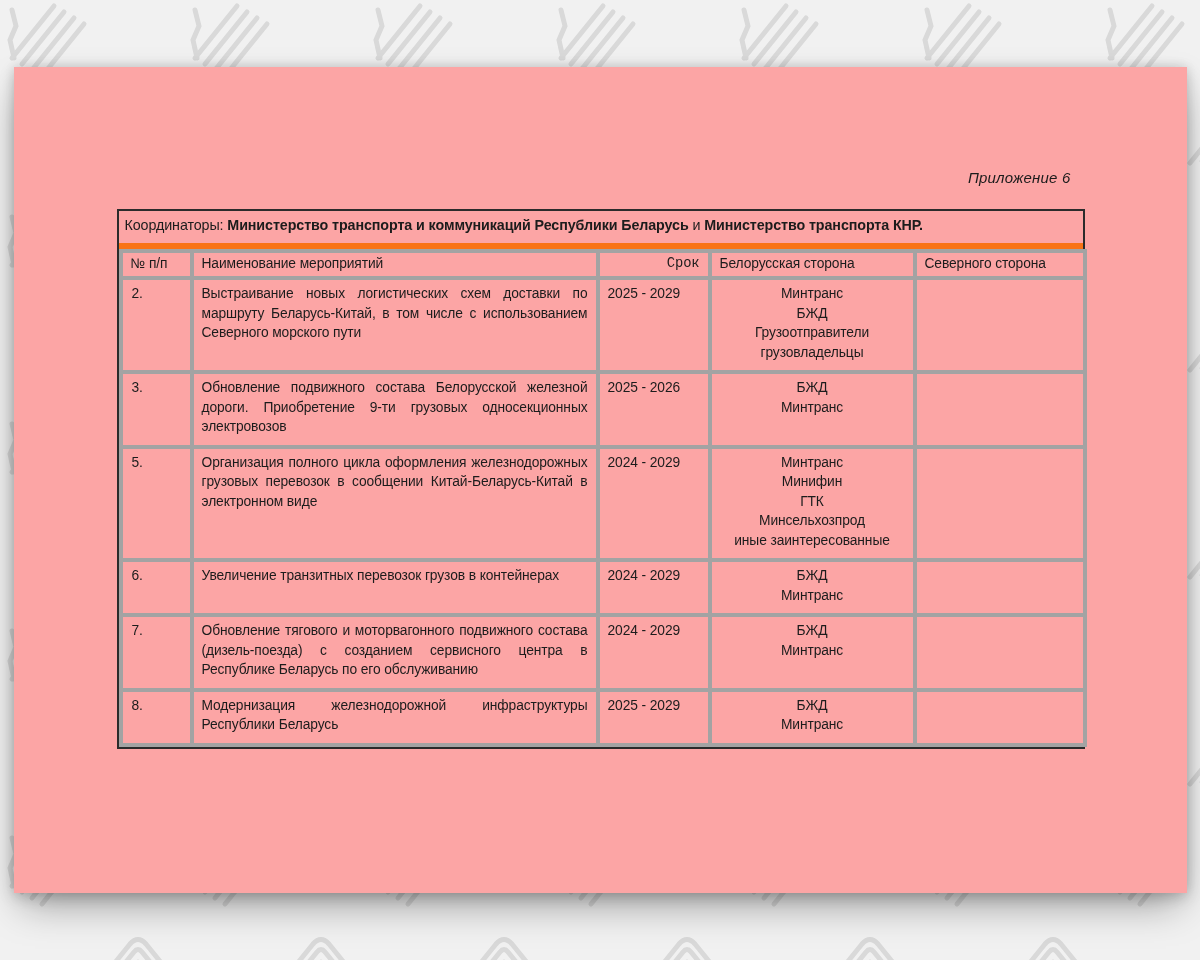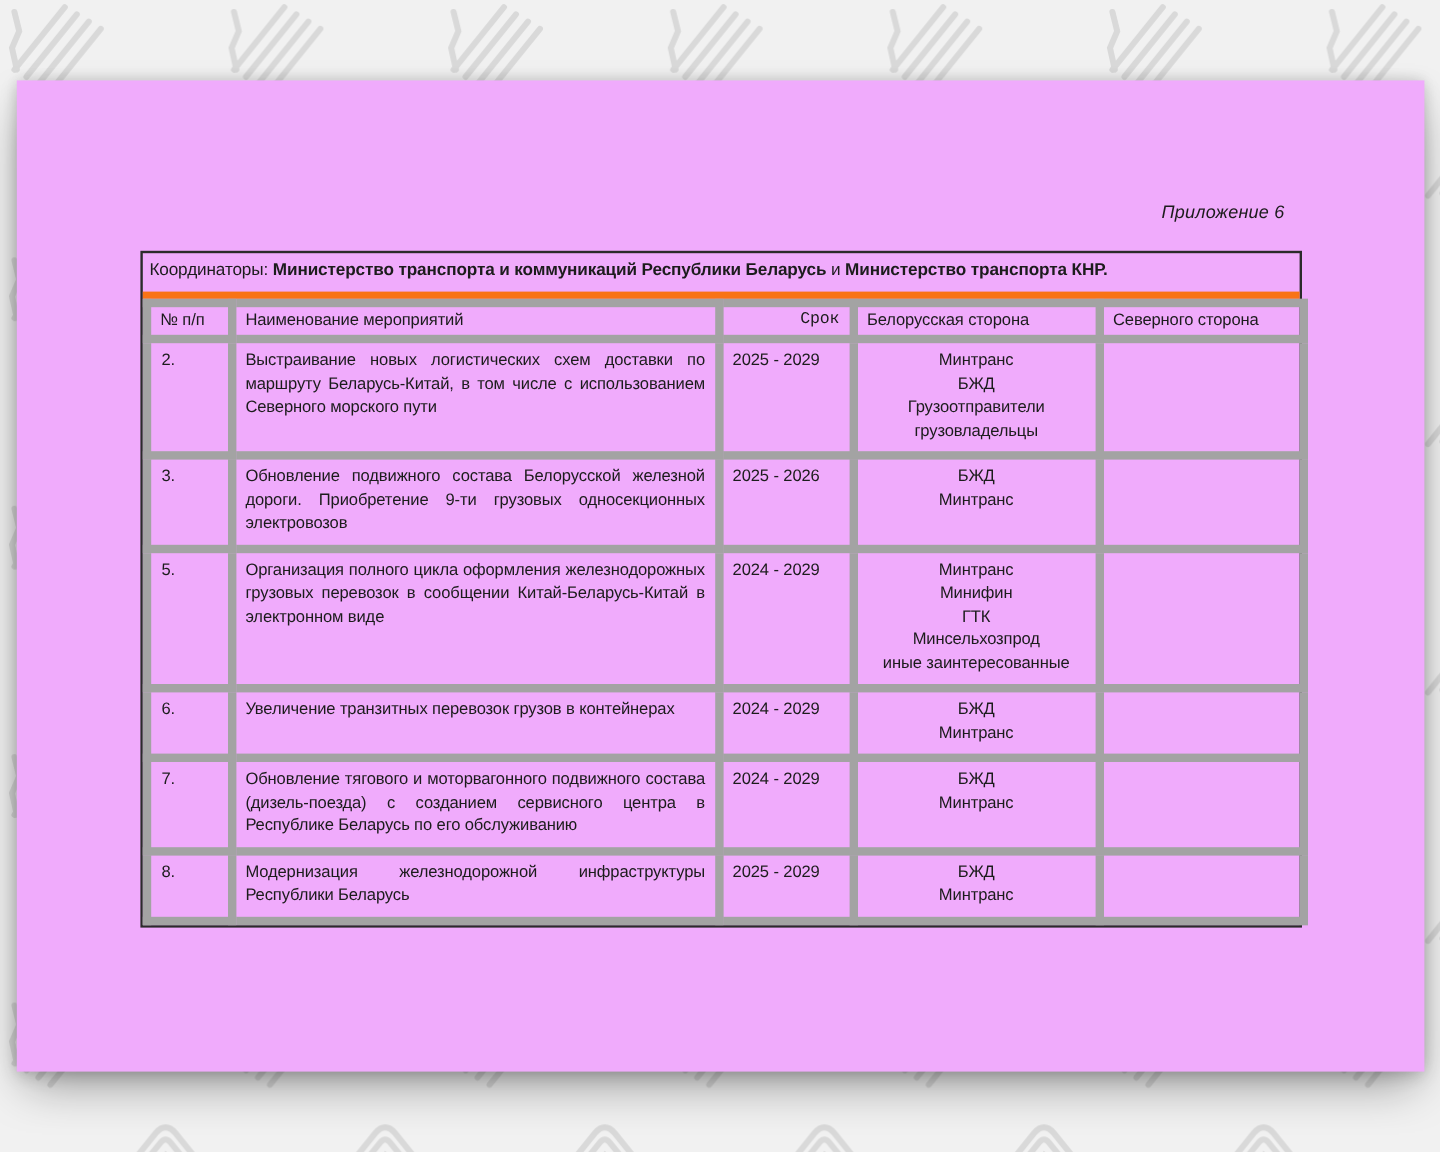--- a/index.html
+++ b/index.html
@@ -13,21 +13,21 @@
   .bg-pattern {
     position: absolute;
     left: 0; top: 0;
     width: 1200px; height: 960px;
     display: block;
   }
   .sheet {
     position: absolute;
     left: 14px; top: 67px;
     width: 1173px; height: 826px;
-    background: #f0abfc;
+    background: #fca5a5;
     box-shadow: 0 18px 38px -8px rgba(0,0,0,0.38),
                 0 4px 14px rgba(0,0,0,0.18),
                 0 -2px 10px rgba(0,0,0,0.07);
   }
   .content {
     width: 968px;
     margin: 0 auto;
     padding-top: 102px;
   }
   .annotation {
@@ -63,21 +63,21 @@
     width: 100%;
     border-collapse: collapse;
     table-layout: fixed;
   }
   col.c-num   { width: 71px; }
   col.c-name  { width: 406px; }
   col.c-term  { width: 112px; }
   col.c-by    { width: 205px; }
   col.c-cn    { width: 170px; }
   th, td {
-    border: 7px solid #a3a3a3;
+    border: 4px solid #a3a3a3;
     font-size: 13.8px;
     font-weight: 400;
     vertical-align: top;
     letter-spacing: -0.1px;
   }
   th {
     text-align: left;
     padding: 2px 8px 3px 8px;
     height: 24px;
     line-height: 18px;

